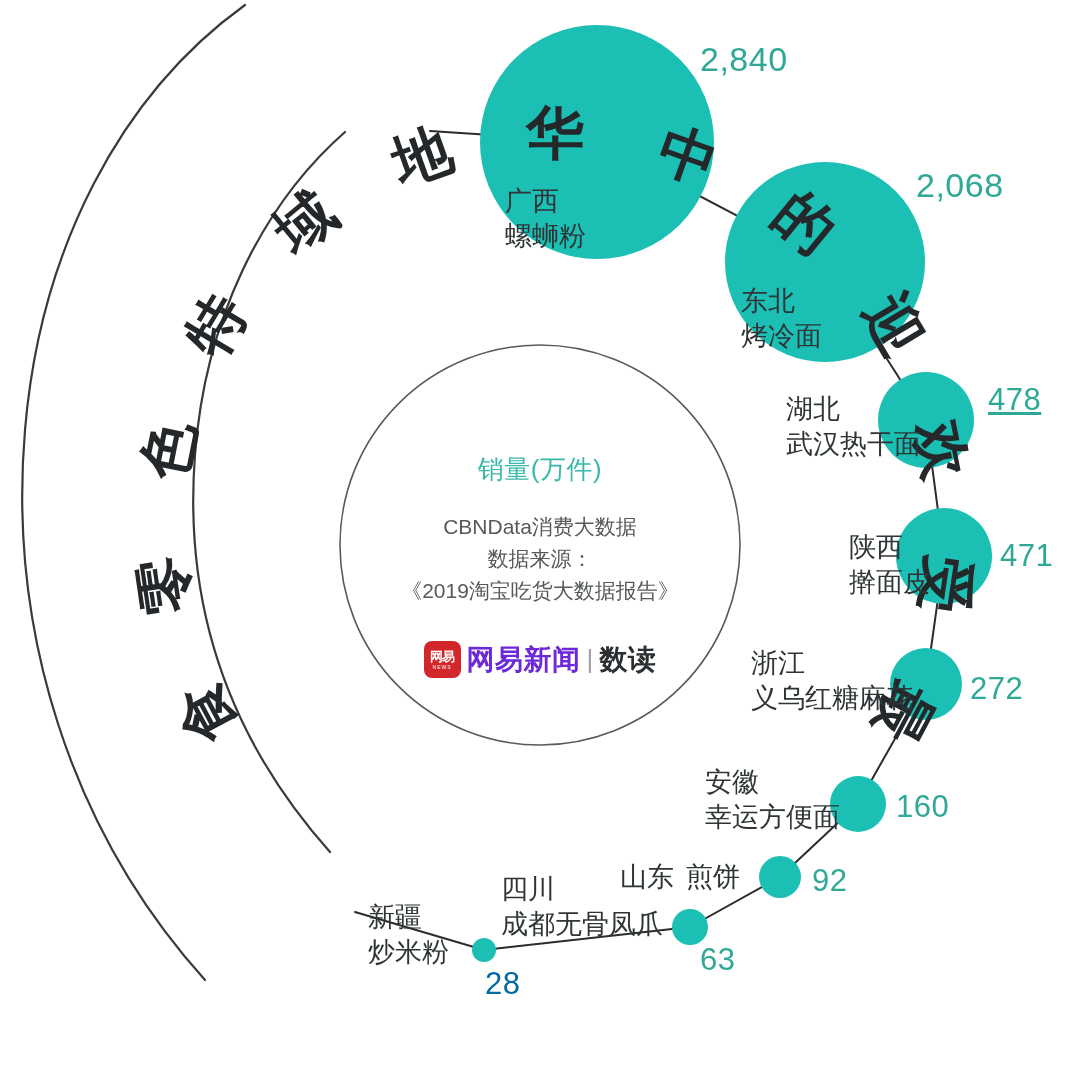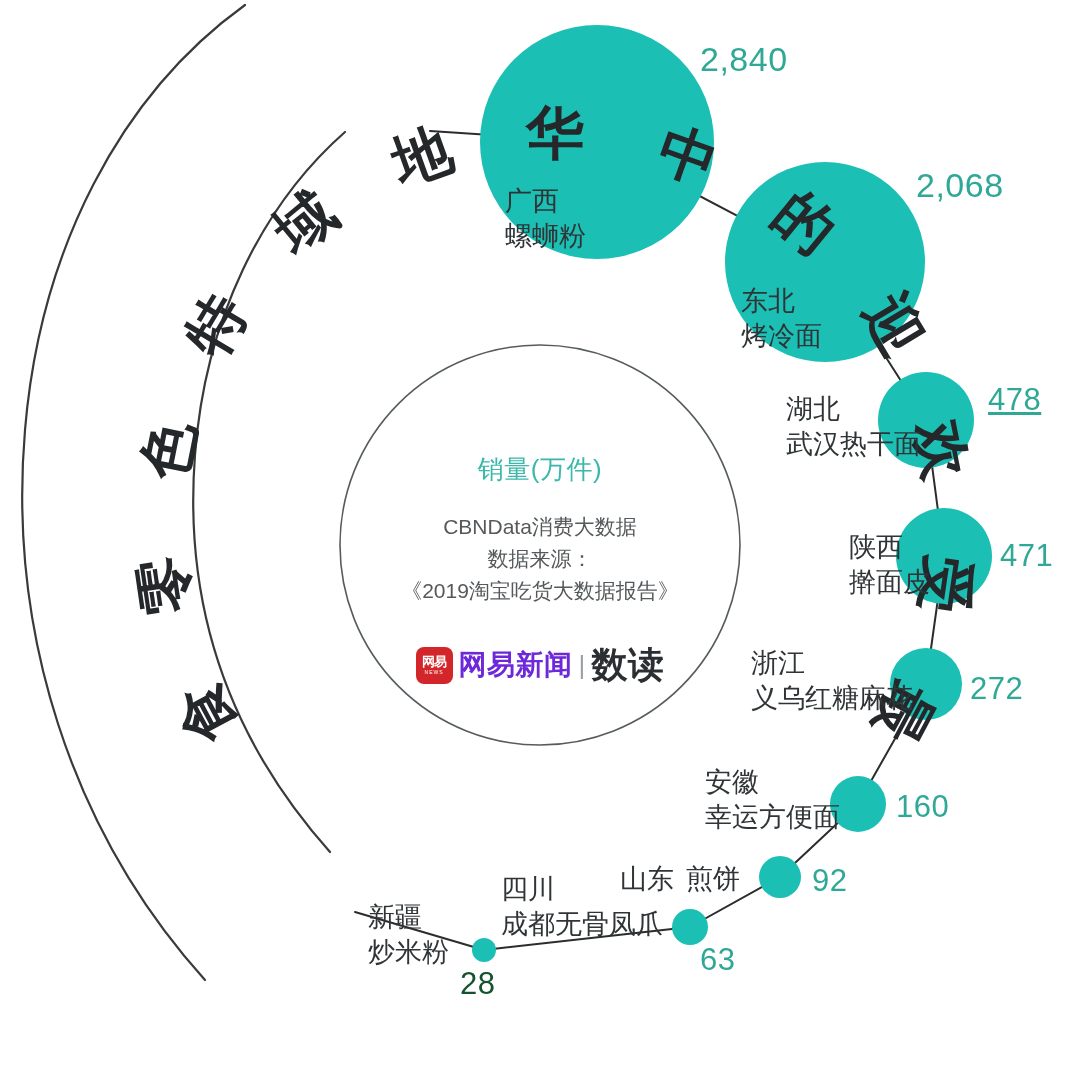--- a/index.html
+++ b/index.html
@@ -111,21 +111,21 @@
     font-weight: bold;
     color: #6d28d9;
     letter-spacing: 0.5px;
   }
   #brand-sep {
     font-size: 26px;
     color: #9aa0a3;
     font-weight: 300;
   }
   #brand-sub {
-    font-size: 36px;
+    font-size: 28px;
     font-weight: bold;
     color: #2b2f31;
     letter-spacing: 0.5px;
   }
   .arc-char {
     position: absolute;
     font-size: 58px;
     font-weight: bold;
     color: #24282a;
     transform-origin: 50% 50%;
@@ -202,32 +202,32 @@
       <div class="bubble-label" style="left: 751px; top: 646px;">
         <span class="region">浙江</span>
         <span class="dish">义乌红糖麻花</span>
       </div>
       <div class="value-label" style="left: 970px; top: 671px; color: rgb(47, 168, 150);">272</div>
       <div class="bubble-label" style="left: 705px; top: 765px;">
         <span class="region">安徽</span>
         <span class="dish">幸运方便面</span>
       </div>
       <div class="value-label" style="left: 896px; top: 789px; color: rgb(47, 168, 150);">160</div>
-      <div class="bubble-label inline" style="left: 620px; top: 862px;"><span class="region">山东</span><span class="dish">煎饼</span></div>
+      <div class="bubble-label inline" style="left: 620px; top: 862px; font-family: Liberation Mono, monospace;"><span class="region">山东</span><span class="dish">煎饼</span></div>
       <div class="value-label" style="left: 812px; top: 863px; color: rgb(47, 168, 150);">92</div>
       <div class="bubble-label" style="left: 501px; top: 872px;">
         <span class="region">四川</span>
         <span class="dish">成都无骨凤爪</span>
       </div>
       <div class="value-label" style="left: 700px; top: 942px; color: rgb(47, 168, 150);">63</div>
       <div class="bubble-label" style="left: 368px; top: 900px;">
         <span class="region">新疆</span>
         <span class="dish">炒米粉</span>
       </div>
-      <div class="value-label" style="left: 460px; top: 966px; color: #14532d;">28</div>
+      <div class="value-label" style="left: 485px; top: 966px; color: #0369a1;">28</div>
     </div>
 
   <div id="center-block">
     <div id="legend-title">销量(万件)</div>
     <div id="source-block">
         <div>CBNData消费大数据</div>
         <div>数据来源：</div>
         <div>《2019淘宝吃货大数据报告》</div>
       </div>
     <div id="brand-row">

